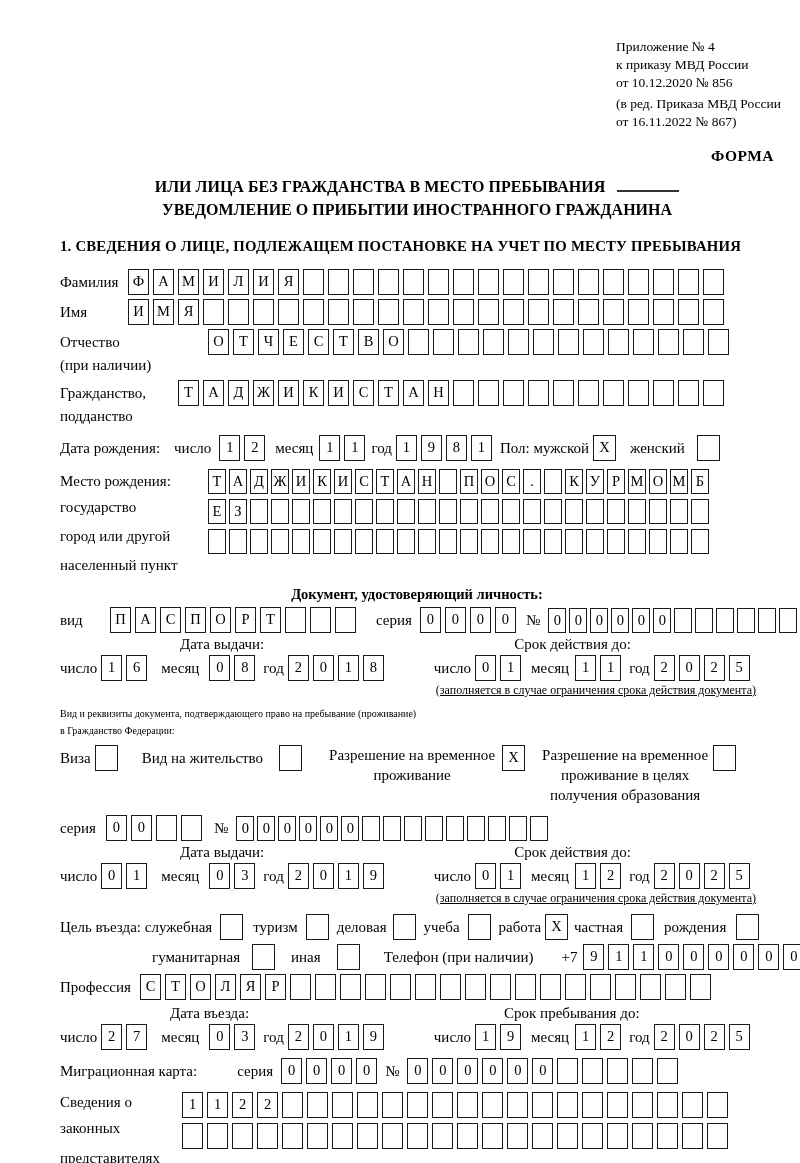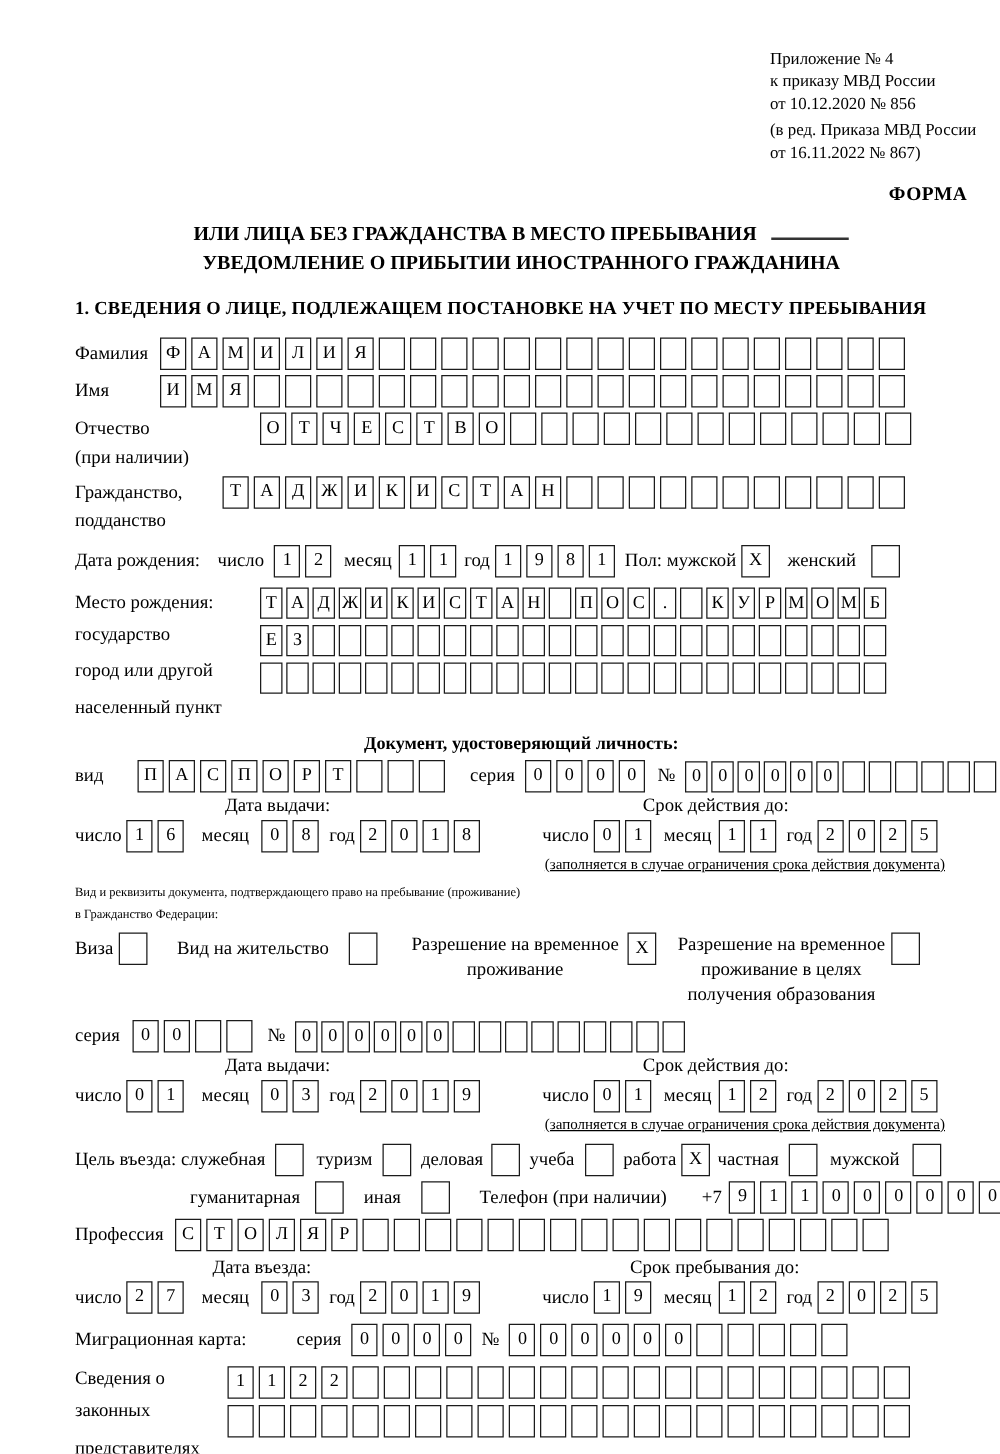--- a/index.html
+++ b/index.html
@@ -468,21 +468,21 @@
     <span class="lbl ml10">туризм</span>
     <span class="cb ml8"></span>
     <span class="lbl ml8">деловая</span>
     <span class="cb ml6"></span>
     <span class="lbl ml8">учеба</span>
     <span class="cb ml8"></span>
     <span class="lbl ml8">работа</span>
     <span class="cb ml4">X</span>
     <span class="lbl ml6">частная</span>
     <span class="cb ml8"></span>
-    <span class="lbl ml10">мужской</span>
+    <span class="lbl ml10">рождения</span>
     <span class="cb ml10"></span>
   </div>
 
   <div class="frow">
     <span class="lbl" style="margin-left:92px">гуманитарная</span>
     <span class="cb ml12"></span>
     <span class="lbl ml16">иная</span>
     <span class="cb ml16"></span>
     <span class="lbl ml24">Телефон (при наличии)</span>
     <span class="lbl ml28">+7</span>

